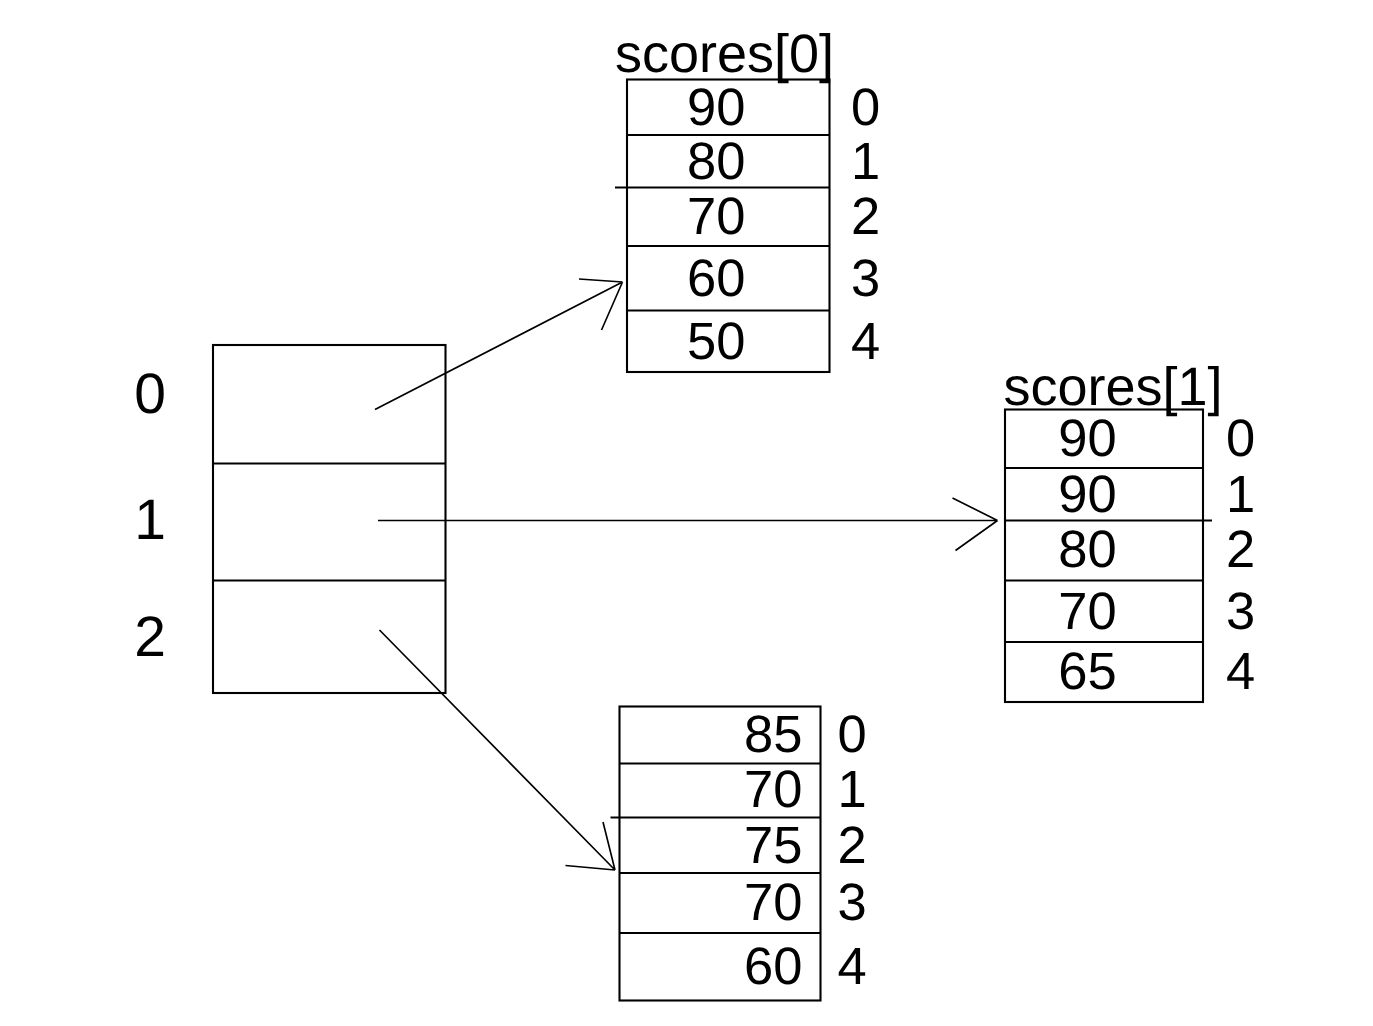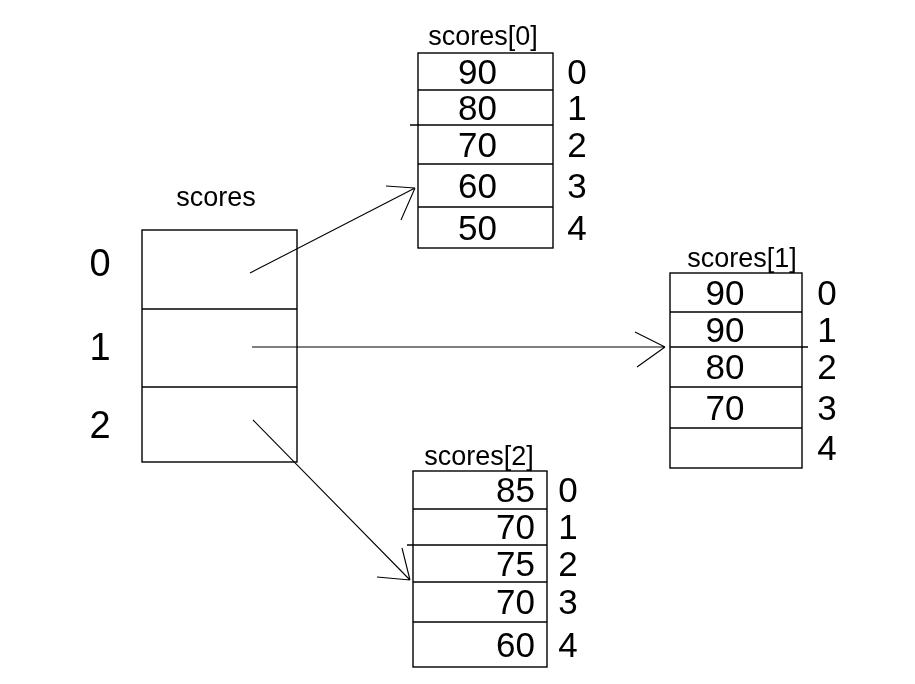--- a/index.html
+++ b/index.html
@@ -2,21 +2,21 @@
 <html><head>
 <meta charset="utf-8">
 <style>
   html,body{margin:0;padding:0;background:#ffffff;}
   #canvas{
     position:relative;width:915px;height:684px;background:#ffffff;
     font-family:"Liberation Sans",sans-serif;color:#000;overflow:hidden;
   }
   #lines{position:absolute;left:0;top:0;z-index:1;}
   .txt{position:absolute;z-index:2;white-space:nowrap;}
-  .ttl{width:200px;text-align:center;font-size:27px;line-height:28px;}
+  .ttl{width:200px;text-align:center;font-size:36px;line-height:28px;}
   .pidx{left:78px;width:44px;text-align:center;font-size:38px;line-height:44px;}
   .val{text-align:center;font-size:35px;}
   .idx{width:44px;text-align:center;font-size:35px;}
   .t0v{left:410px;width:135px;}
   .t1v{left:659px;width:132px;}
   .t2v{left:401px;width:134px;text-align:right;}
   .t0i{left:555px;}
   .t1i{left:805px;}
   .t2i{left:546px;}
 </style>
@@ -57,21 +57,20 @@
       <line x1="413" y1="622" x2="547" y2="622"></line>
     </g>
 
     <g stroke="#000000" stroke-width="1.1" fill="none">
       <path d="M250,273 L415,188 M386,186 L415,188 M401,220 L415,188"></path>
       <path d="M252,347 L665,347 M635,332 L665,347 M637,367 L665,347"></path>
       <path d="M253,420 L410,580 M402,548 L410,580 M377,577 L410,580"></path>
     </g>
   </svg>
 
-  <div class="txt ttl" style="left:116px;top:183px">scores</div>
   <div class="txt pidx" style="top:241px">0</div>
   <div class="txt pidx" style="top:325px">1</div>
   <div class="txt pidx" style="top:403px">2</div>
 
   <div class="txt ttl" style="left:383px;top:22px">scores[0]</div>
   <div class="txt val t0v" style="top:53px;line-height:37px">90</div>
   <div class="txt val t0v" style="top:90px;line-height:35px">80</div>
   <div class="txt val t0v" style="top:125px;line-height:39px">70</div>
   <div class="txt val t0v" style="top:164px;line-height:43px">60</div>
   <div class="txt val t0v" style="top:207px;line-height:41px">50</div>
@@ -79,27 +78,27 @@
   <div class="txt idx t0i" style="top:90px;line-height:35px">1</div>
   <div class="txt idx t0i" style="top:125px;line-height:39px">2</div>
   <div class="txt idx t0i" style="top:164px;line-height:43px">3</div>
   <div class="txt idx t0i" style="top:207px;line-height:41px">4</div>
 
   <div class="txt ttl" style="left:642px;top:244px">scores[1]</div>
   <div class="txt val t1v" style="top:273px;line-height:39px">90</div>
   <div class="txt val t1v" style="top:312px;line-height:35px">90</div>
   <div class="txt val t1v" style="top:347px;line-height:40px">80</div>
   <div class="txt val t1v" style="top:387px;line-height:41px">70</div>
+  <div class="txt val t1v" style="top:428px;line-height:40px">65</div>
   <div class="txt idx t1i" style="top:273px;line-height:39px">0</div>
   <div class="txt idx t1i" style="top:312px;line-height:35px">1</div>
   <div class="txt idx t1i" style="top:347px;line-height:40px">2</div>
   <div class="txt idx t1i" style="top:387px;line-height:41px">3</div>
   <div class="txt idx t1i" style="top:428px;line-height:40px">4</div>
 
-  <div class="txt ttl" style="left:379px;top:442px">scores[2]</div>
   <div class="txt val t2v" style="top:471px;line-height:38px">85</div>
   <div class="txt val t2v" style="top:509px;line-height:36px">70</div>
   <div class="txt val t2v" style="top:545px;line-height:37px">75</div>
   <div class="txt val t2v" style="top:582px;line-height:40px">70</div>
   <div class="txt val t2v" style="top:622px;line-height:45px">60</div>
   <div class="txt idx t2i" style="top:471px;line-height:38px">0</div>
   <div class="txt idx t2i" style="top:509px;line-height:36px">1</div>
   <div class="txt idx t2i" style="top:545px;line-height:37px">2</div>
   <div class="txt idx t2i" style="top:582px;line-height:40px">3</div>
   <div class="txt idx t2i" style="top:622px;line-height:45px">4</div>

